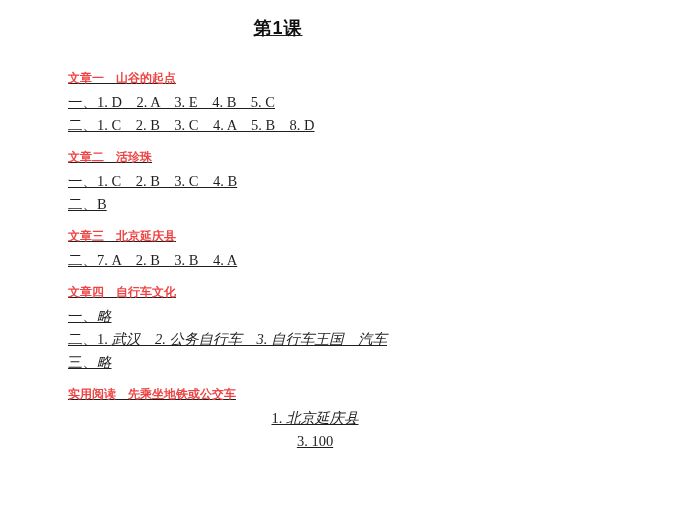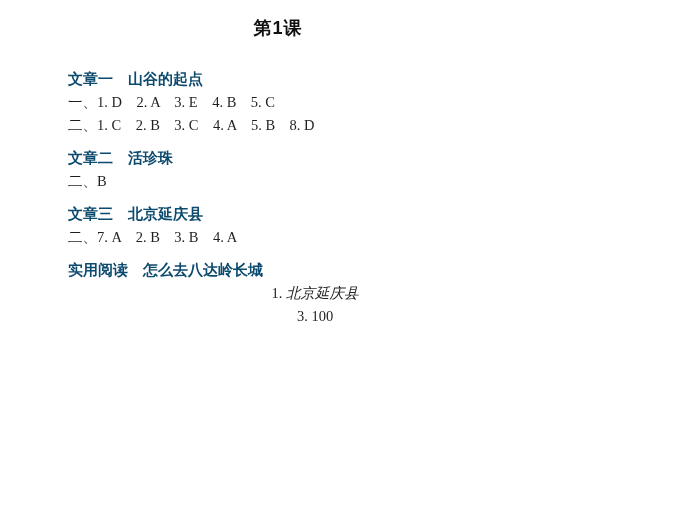--- a/index.html
+++ b/index.html
@@ -8,20 +8,21 @@
     background: #ffffff;
   }
   .page {
     position: relative;
     width: 556px;
     height: 526px;
     background: #ffffff;
     overflow: hidden;
     color: #1f1f1f;
     font-family: "Liberation Serif", serif;
+    text-decoration: underline;
   }
   .title {
     margin: 0;
     padding-top: 16px;
     text-align: center;
     font-family: "Liberation Sans", sans-serif;
     font-weight: 700;
     font-size: 18px;
     line-height: 24px;
     color: #111111;
@@ -30,23 +31,23 @@
   .content {
     margin-left: 68px;
     margin-right: 20px;
     padding-top: 18px;
   }
   .sec { margin: 0; }
   .heading {
     margin: 9px 0 1px 0;
     font-family: "Liberation Sans", sans-serif;
     font-weight: 700;
-    font-size: 15px;
+    font-size: 12px;
     line-height: 23px;
-    color: #0c4a6e;
+    color: #ef4444;
     white-space: pre-wrap;
   }
   .line {
     margin: 0;
     font-size: 14.5px;
     line-height: 23px;
     white-space: pre-wrap;
   }
   .song { font-style: normal; margin-top: 11px; }
   .kai { font-style: italic; }  
@@ -61,29 +62,36 @@
   <div class="content">
 
     <div class="sec">
       <h2 class="heading">文章一　山谷的起点</h2>
       <p class="line"><span class="song">一、1. D　2. A　3. E　4. B　5. C</span><span class="kai"></span></p>
       <p class="line"><span class="song">二、1. C　2. B　3. C　4. A　5. B　8. D</span><span class="kai"></span></p>
     </div>
 
     <div class="sec">
       <h2 class="heading">文章二　活珍珠</h2>
+      <p class="line"><span class="song">一、1. C　2. B　3. C　4. B</span><span class="kai"></span></p>
       <p class="line"><span class="song">二、B</span><span class="kai"></span></p>
     </div>
 
     <div class="sec">
       <h2 class="heading">文章三　北京延庆县</h2>
       <p class="line"><span class="song">二、7. A　2. B　3. B　4. A</span><span class="kai"></span></p>
     </div>
 
+    <div class="sec">
+      <h2 class="heading">文章四　自行车文化</h2>
+      <p class="line"><span class="song">一、</span><span class="kai">略</span></p>
+      <p class="line"><span class="song">二、1. </span><span class="kai">武汉　2. 公务自行车　3. 自行车王国　汽车</span></p>
+      <p class="line"><span class="song">三、</span><span class="kai">略</span></p>
+    </div>
 
     <div class="sec indent">
-      <h2 class="heading">实用阅读　怎么去八达岭长城</h2>
+      <h2 class="heading">实用阅读　先乘坐地铁或公交车</h2>
       <p class="line"><span class="song">1. </span><span class="kai">北京延庆县</span></p>
       <p class="line"><span class="song">3. 100</span><span class="kai"></span></p>
     </div>
 
   </div>
 </div>
 
 </body></html>

